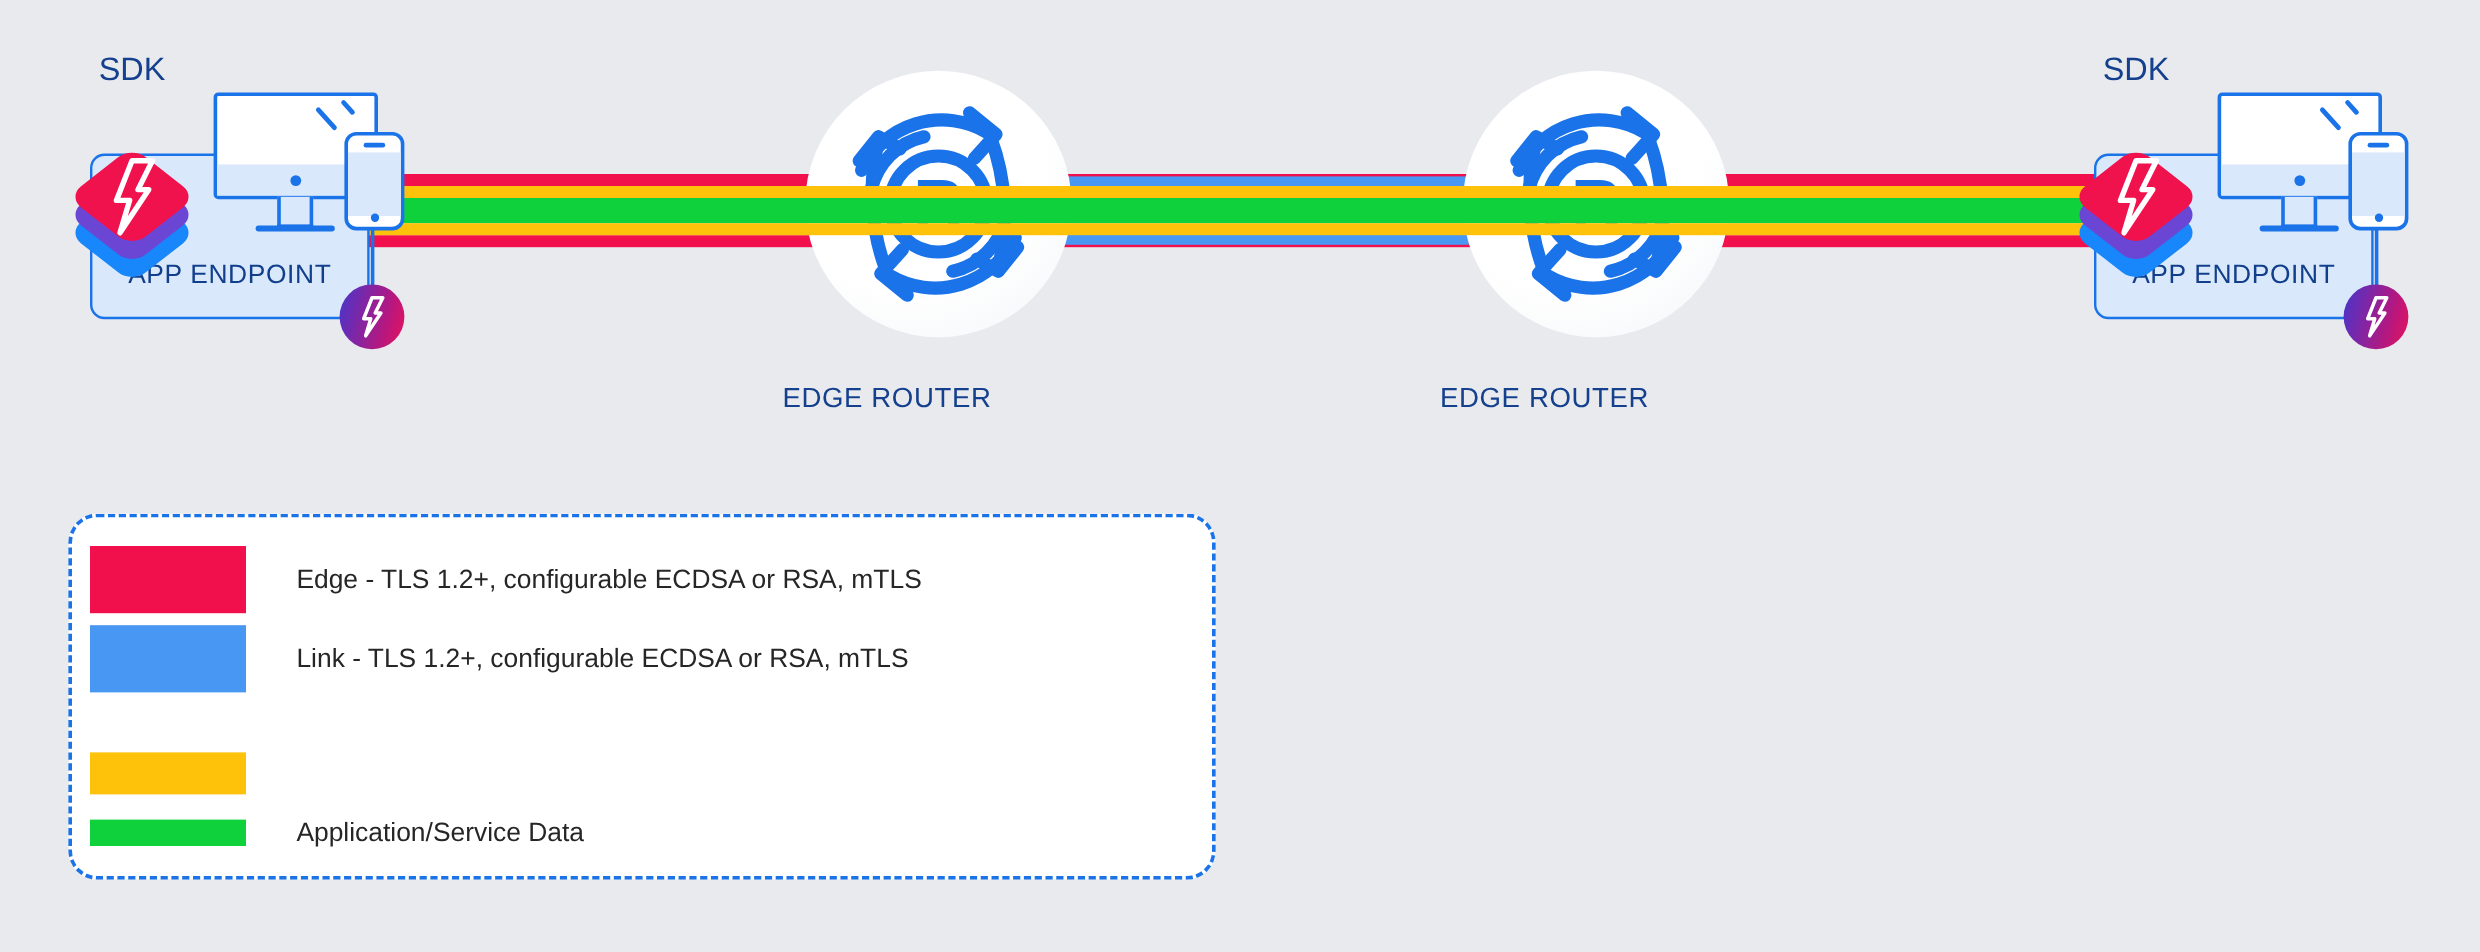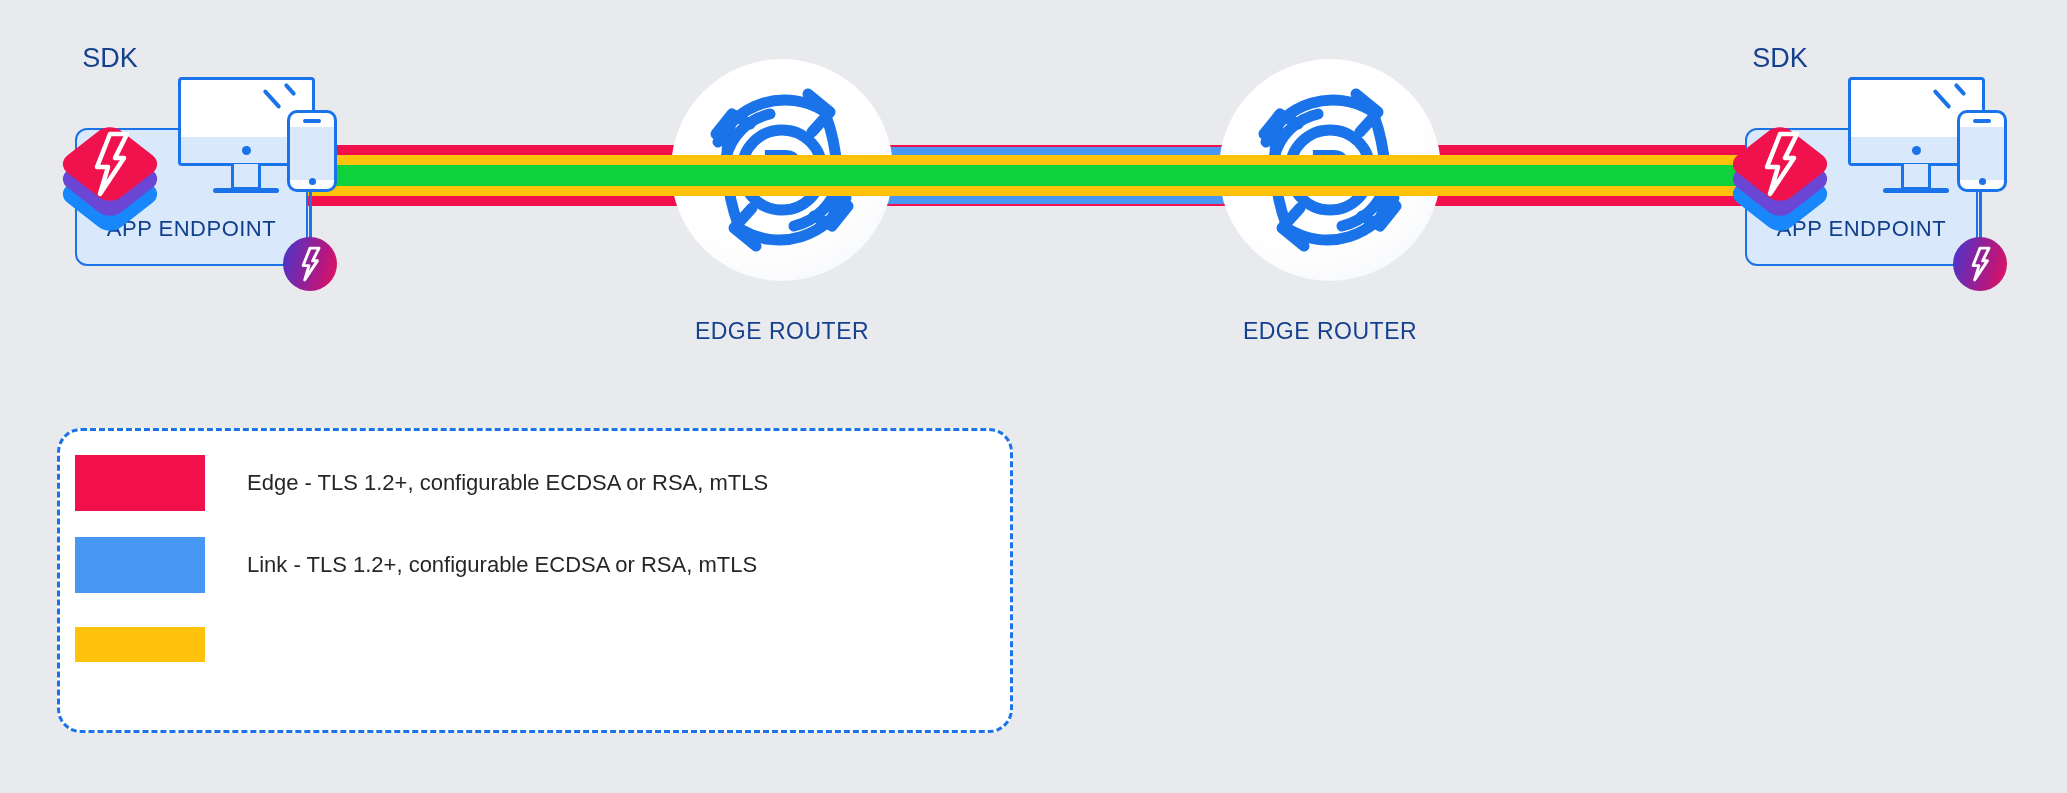--- a/index.html
+++ b/index.html
@@ -18,21 +18,21 @@
   .stripe.yellow.top{top:155px;}
   .stripe.yellow.bot{top:186px;}
   .stripe.green{background:#0FD13C;z-index:5;top:165px;height:21px;}
 
   
   .router-circle{position:absolute;top:59px;width:222px;height:222px;border-radius:50%;
      background:radial-gradient(circle at 38% 30%, #FFFFFF 55%, #F3F5F8 100%);z-index:3;}
   .router-circle.r1{left:671px;}
   .router-circle.r2{left:1219px;}
   .router-circle svg{position:absolute;left:0;top:0;}
-  .router-label{position:absolute;top:318px;width:260px;text-align:center;color:#14408E;
+  .router-label{position:absolute;top:318px;width:260px;color:#14408E;
      font-size:23px;font-weight:500;letter-spacing:.5px;z-index:6;}
   .router-label.r1{left:652px;}
   .router-label.r2{left:1200px;}
 
   
   .endpoint{position:absolute;top:35px;width:300px;height:265px;z-index:7;}
   .endpoint.left{left:55px;}
   .endpoint.right{left:1725px;}
   .sdk-label{position:absolute;left:20px;top:8px;width:70px;text-align:center;color:#14408E;
      font-size:27px;font-weight:500;}
@@ -75,21 +75,21 @@
      background:linear-gradient(105deg,#5232C4 8%,#B7177E 70%,#E8135B 100%);z-index:6;}
   .badge svg{position:absolute;left:11px;top:9px;}
 
   
   .legend{position:absolute;left:57px;top:428px;width:956px;height:305px;background:#FFFFFF;
      border:3px dashed #1A73E8;border-radius:24px;box-sizing:border-box;z-index:8;}
   .legend-row{position:absolute;left:15px;display:flex;align-items:center;}
   .legend-row .swatch{width:130px;flex:0 0 130px;}
   .legend-row .ltext{margin-left:42px;font-size:22px;font-weight:500;color:#262626;white-space:nowrap;}
   .legend-row.r0{top:24px;height:56px;}  .legend-row.r0 .swatch{height:56px;background:#F1104B;}
-  .legend-row.r1{top:106px;height:56px;} .legend-row.r1 .swatch{height:56px;background:#4897F3;}
+  .legend-row.r1{top:90px;height:56px;} .legend-row.r1 .swatch{height:56px;background:#4897F3;}
   .legend-row.r2{top:196px;height:35px;} .legend-row.r2 .swatch{height:35px;background:#FFC20A;}
   .legend-row.r3{top:252px;height:22px;} .legend-row.r3 .swatch{height:22px;background:#0FD13C;}
 </style>
 </head>
 <body>
 
 <div class="stage">
 
   <div class="stripe red top"></div>
   <div class="stripe red bot"></div>
@@ -212,15 +212,19 @@
       <div class="swatch"></div>
       <div class="ltext">Edge - TLS 1.2+, configurable ECDSA or RSA, mTLS</div>
     </div>
     <div class="legend-row r1">
       <div class="swatch"></div>
       <div class="ltext">Link - TLS 1.2+, configurable ECDSA or RSA, mTLS</div>
     </div>
     <div class="legend-row r2">
       <div class="swatch"></div>
     </div>
+    <div class="legend-row r3">
+      <div class="swatch"></div>
+      <div class="ltext">Application/Service Data</div>
+    </div>
   </div>
 
 </div>
 
 </body></html>

